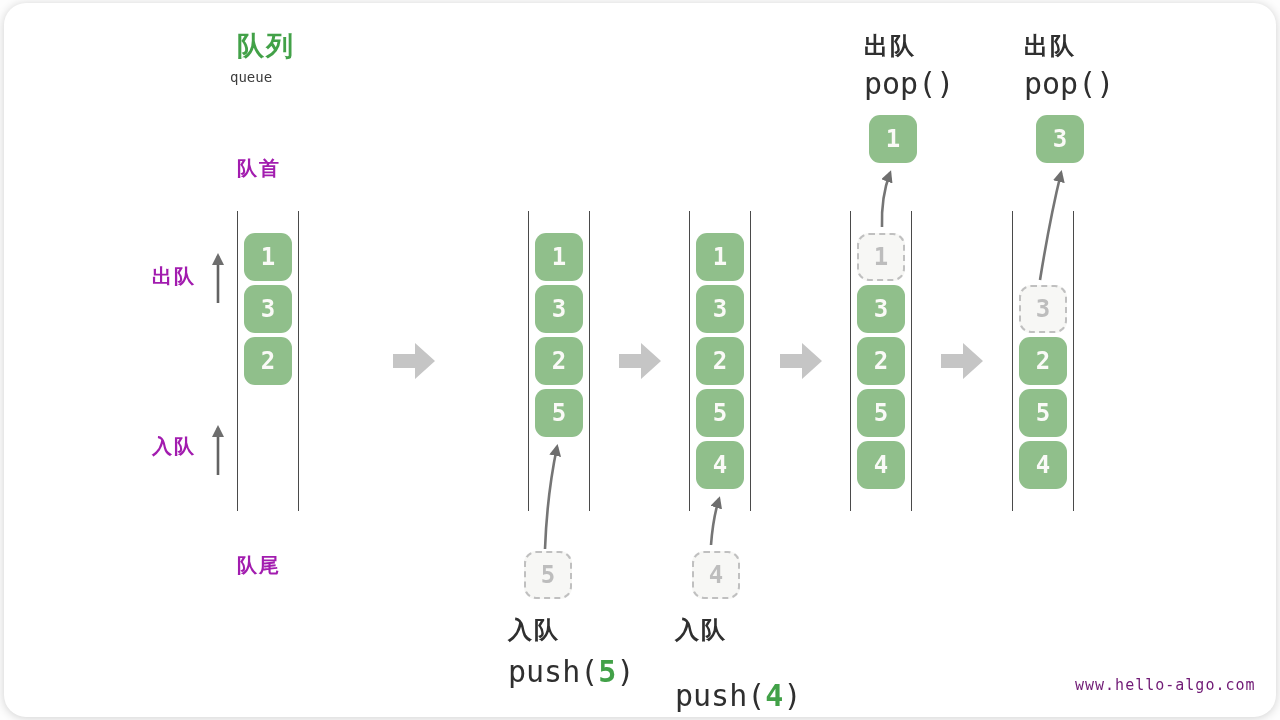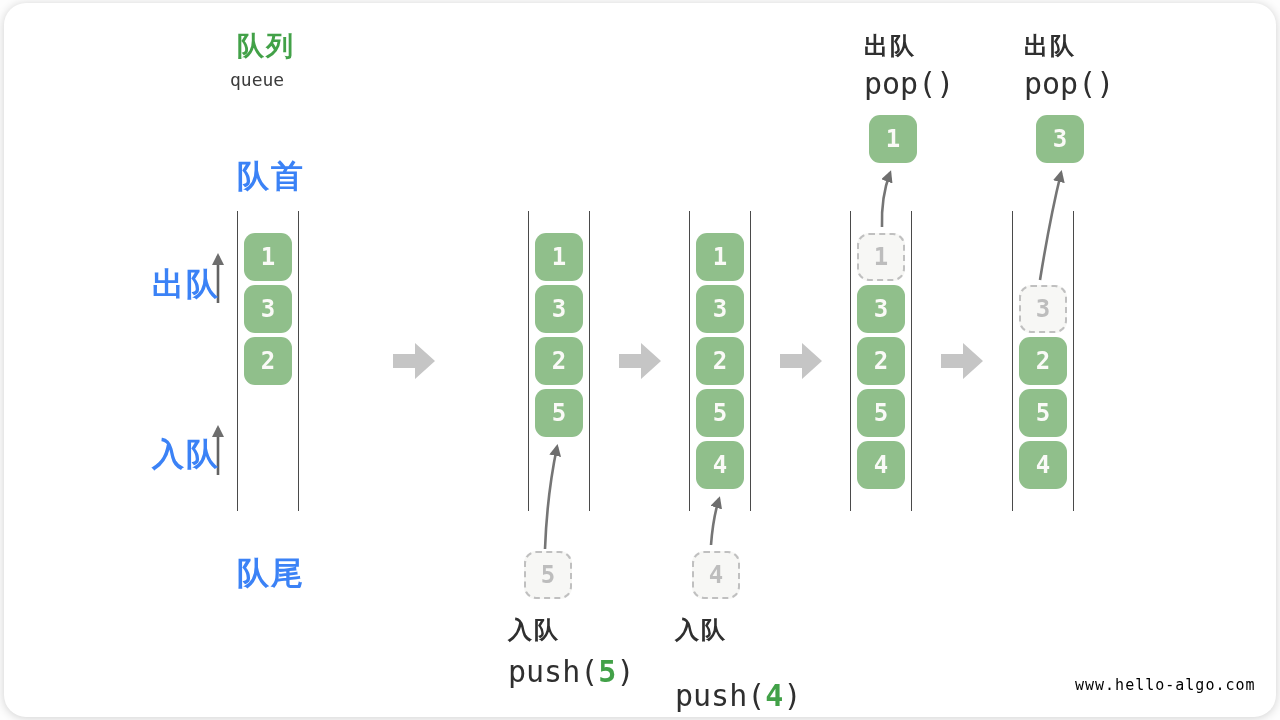--- a/index.html
+++ b/index.html
@@ -15,25 +15,25 @@
 
   .overlay { position: absolute; left: 0; top: 0; width: 1280px; height: 720px; pointer-events: none; }
 
   .title-zh {
     position: absolute; left: 237px; top: 28px;
     font-size: 27px; font-weight: bold; color: var(--accent-green, #42A148);
     letter-spacing: 2px;
   }
   .title-en {
     position: absolute; left: 230px; top: 69px;
-    font-family: "DejaVu Sans Mono", monospace; font-size: 18px; color: #3c3c3c;
+    font-family: "DejaVu Sans Mono", monospace; font-size: 14px; color: #3c3c3c;
   }
 
   .zh-label {
-    position: absolute; font-size: 32px; font-weight: bold; color: #3b82f6;
+    position: absolute; font-size: 20px; font-weight: bold; color: #a21caf;
     letter-spacing: 2px;
   }
   .front-label { left: 237px; top: 155px; }
   .rear-label  { left: 237px; top: 552px; }
   .dequeue-side-label { left: 152px; top: 263px; }
   .enqueue-side-label { left: 152px; top: 433px; }
 
   .rails {
     position: absolute; top: 211px; height: 300px; width: 62px;
     border-left: 1.5px solid var(--rail, #4a4a4a);
@@ -86,21 +86,21 @@
   .pop2-fn { left: 1024px; top: 66px; }
 
   .push1-zh { left: 508px; top: 614px; }
   .push1-fn { left: 508px; top: 654px; }
   .push2-zh { left: 675px; top: 614px; }
   .push2-fn { left: 675px; top: 678px; }
 
   .watermark {
     position: absolute; left: 1075px; top: 676px;
     font-family: "DejaVu Sans Mono", monospace; font-size: 15px;
-    color: #000000; letter-spacing: 1px;
+    color: #701a75; letter-spacing: 1px;
   }
 </style>
 </head>
 <body>
 
 <div class="card"></div>
 
 <div class="canvas">
 
   <svg class="overlay" viewBox="0 0 1280 720">

